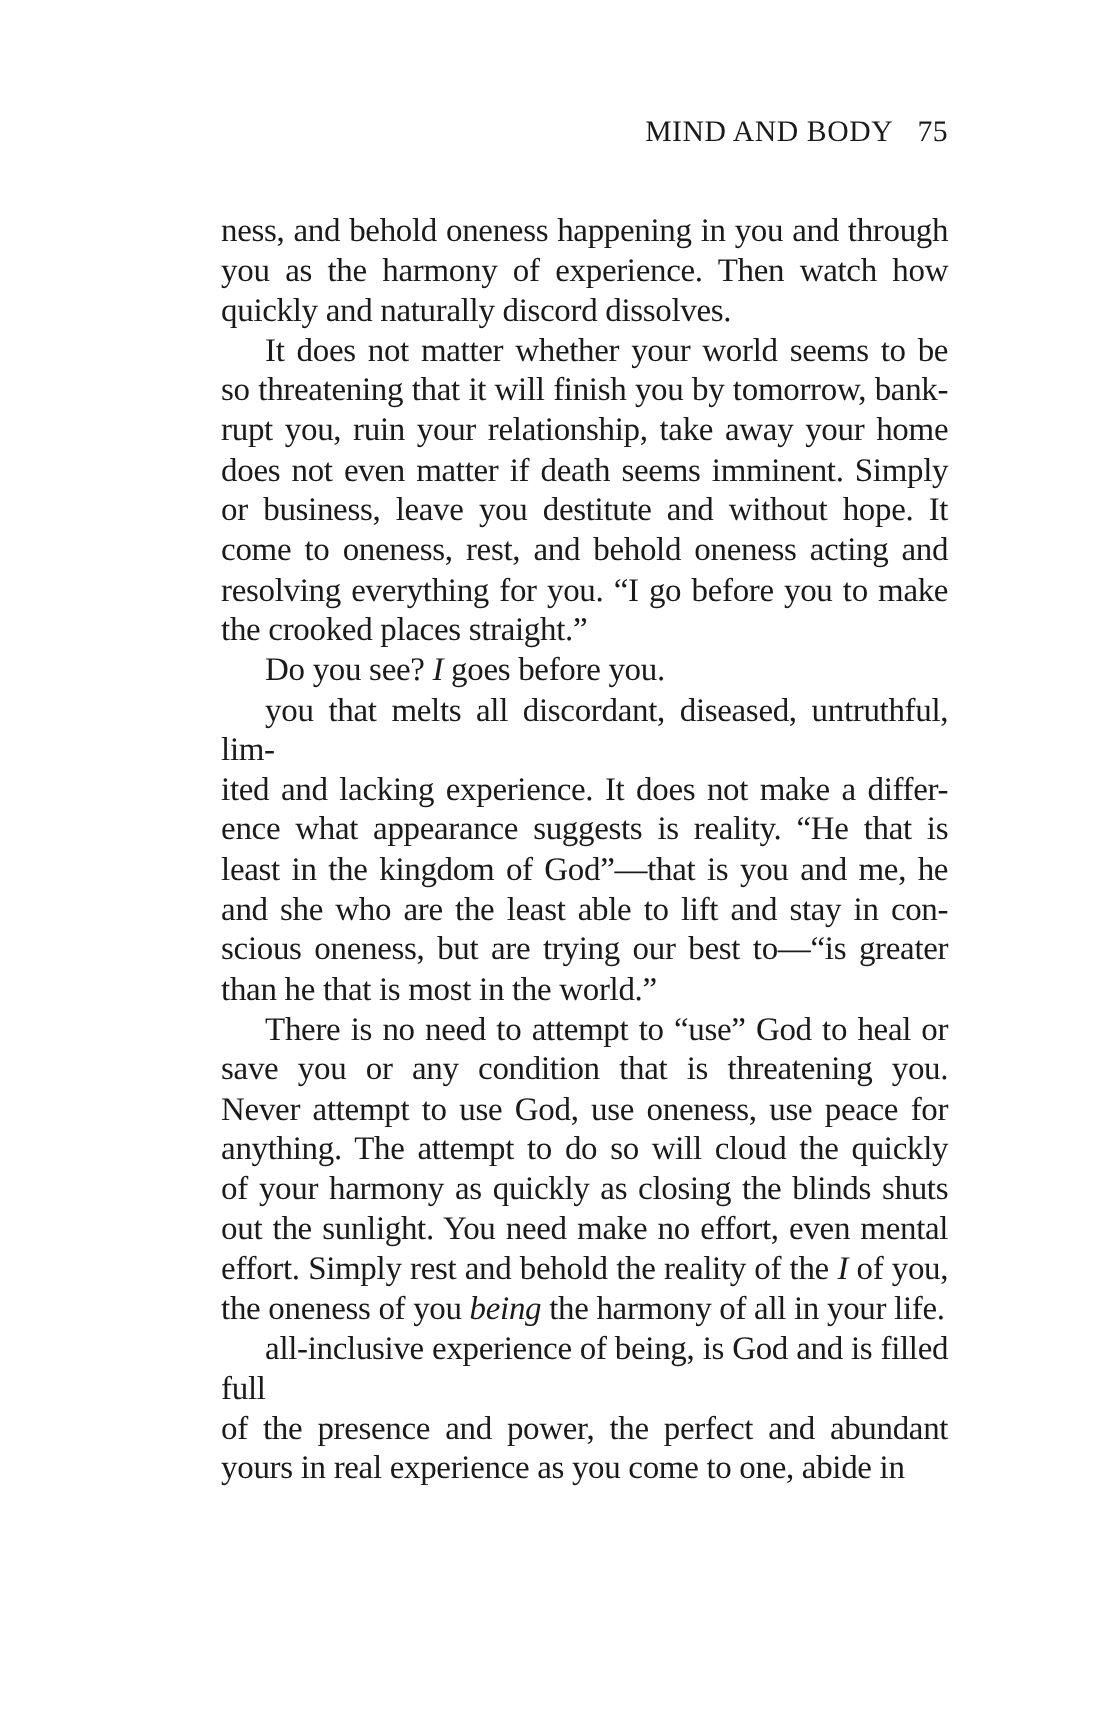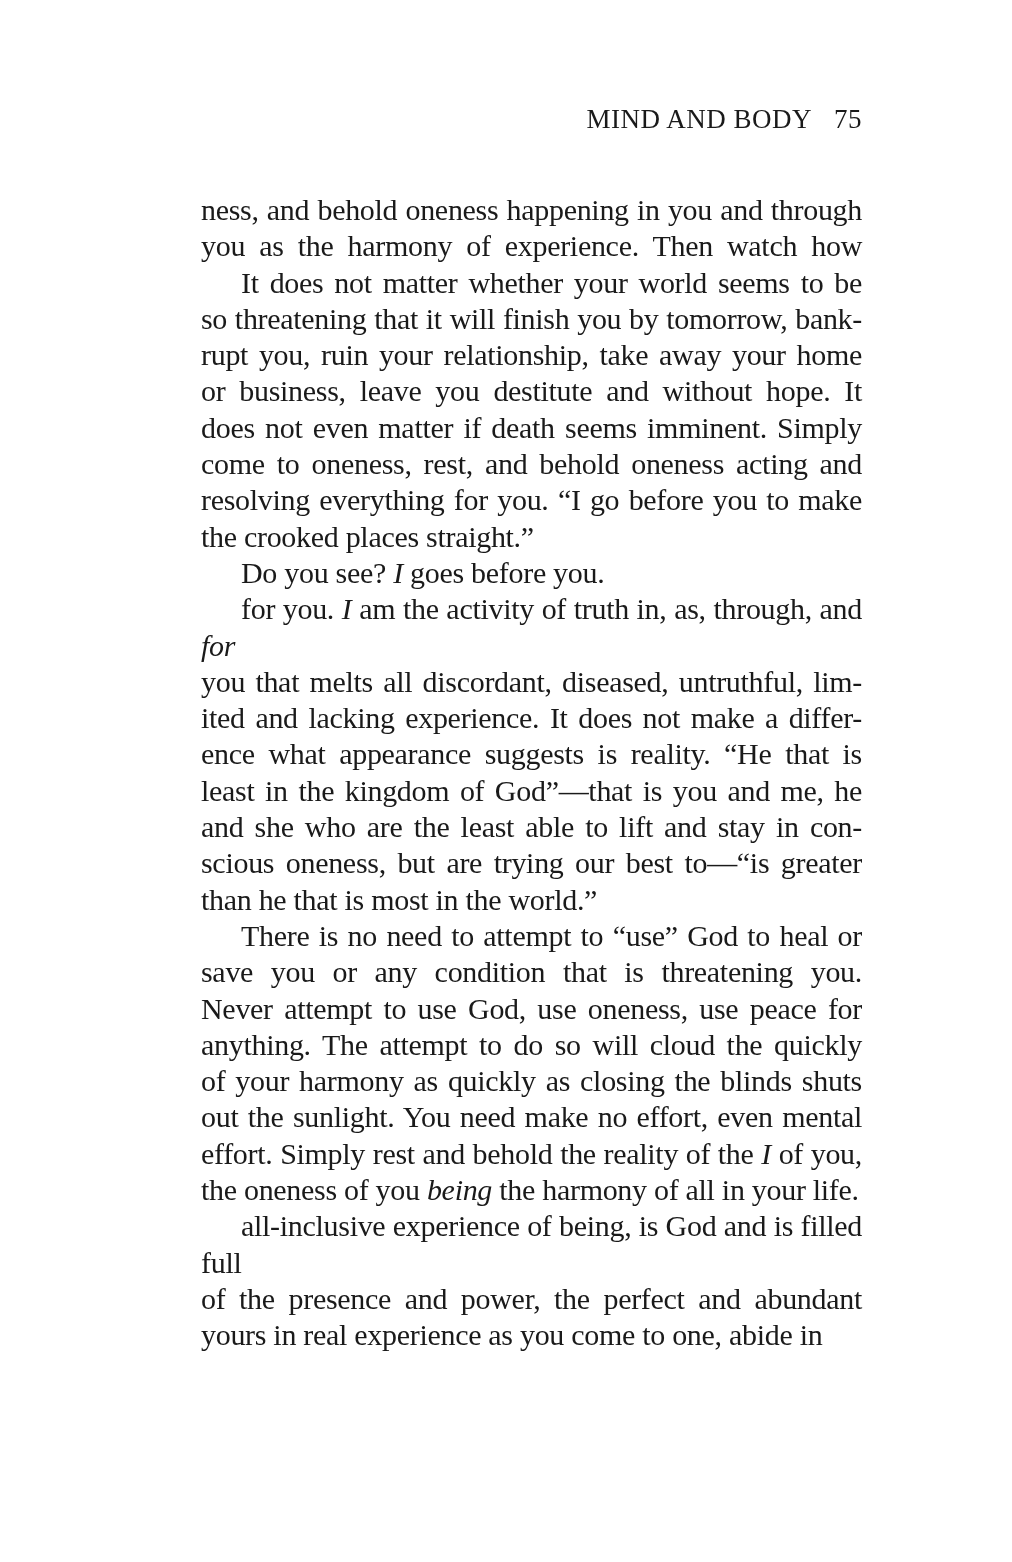--- a/index.html
+++ b/index.html
@@ -50,36 +50,36 @@
 <body>
 
 <div class="page">
   <div class="running-head">
     <span>MIND AND BODY</span><span class="pagenum">75</span>
   </div>
   <div class="body-text" id="body-text">
       <div class="para">
         <div class="line">ness, and behold oneness happening in you and through</div>
         <div class="line">you as the harmony of experience. Then watch how</div>
+        <div class="line last">quickly and naturally discord dissolves.</div>
       </div>
       <div class="para indent">
         <div class="line">It does not matter whether your world seems to be</div>
         <div class="line">so threatening that it will finish you by tomorrow, bank-</div>
         <div class="line">rupt you, ruin your relationship, take away your home</div>
+        <div class="line">does not even matter if death seems imminent. Simply</div>
         <div class="line">or business, leave you destitute and without hope. It</div>
-        <div class="line">does not even matter if death seems imminent. Simply</div>
         <div class="line">come to oneness, rest, and behold oneness acting and</div>
         <div class="line">resolving everything for you. “I go before you to make</div>
         <div class="line last">the crooked places straight.”</div>
       </div>
       <div class="para indent">
         <div class="line last">Do you see? <i>I</i> goes before you.</div>
       </div>
       <div class="para indent">
-        <div class="line">for you. <i>I</i> am the activity of truth in, as, through, and <i>for</i></div>
         <div class="line">you that melts all discordant, diseased, untruthful, lim-</div>
         <div class="line">ited and lacking experience. It does not make a differ-</div>
         <div class="line">ence what appearance suggests is reality. “He that is</div>
         <div class="line">least in the kingdom of God”—that is you and me, he</div>
         <div class="line">and she who are the least able to lift and stay in con-</div>
         <div class="line">scious oneness, but are trying our best to—“is greater</div>
         <div class="line last">than he that is most in the world.”</div>
       </div>
       <div class="para indent">
         <div class="line">There is no need to attempt to “use” God to heal or</div>

